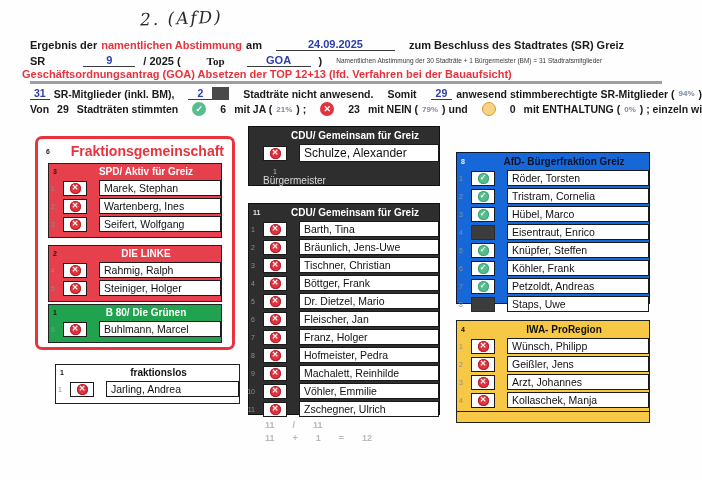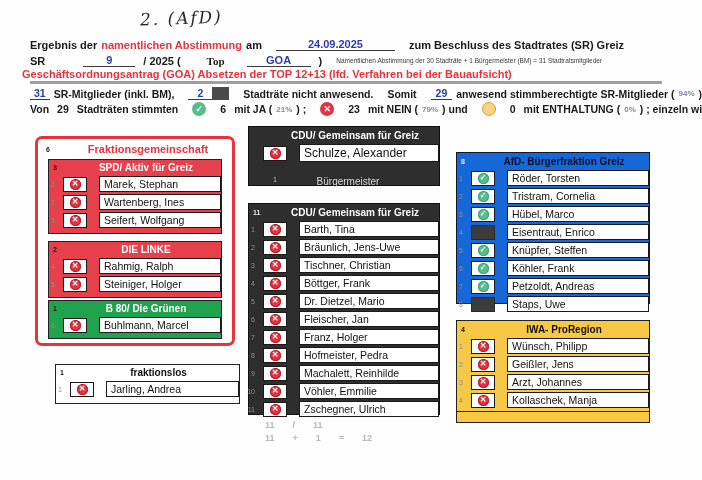--- a/index.html
+++ b/index.html
@@ -41,38 +41,38 @@
   .name-box{background:#fff;border:1px solid #1a1a1a;font-size:10.5px;font-weight:400;color:#111;
             height:14px;line-height:14px;padding:0 4px;margin-left:12px;flex:1;overflow:hidden;}
   .grp-head{display:flex;align-items:center;font-size:10px;font-weight:700;padding:2px 4px 1px 4px;}
   .grp-count{width:22px;font-size:7px;font-weight:700;text-align:left;flex:none;}
   .grp-title{flex:1;text-align:center;}
 
   
   .outer-red{border:3px solid #e8333d;border-radius:7px;background:#fff;box-sizing:border-box;padding:2px 6px;}
   .fg-head{display:flex;align-items:center;padding:2px 2px;}
   .fg-count{width:26px;font-size:7px;font-weight:700;color:#222;}
-  .fg-title{flex:1;text-align:center;color:#e8333d;font-size:11px;font-weight:700;}
+  .fg-title{flex:1;color:#e8333d;font-size:14px;font-weight:700;}
   .sub-box{border:1px solid #222;margin:2px 4px;padding-bottom:3px;box-sizing:border-box;}
   .sub-red{background:#e5404c;}
   .sub-green{background:#21a24f;}
   .sub-box .grp-head{color:#fff;}
   .sub-box .grp-count{color:#2a1212;}
   .white-box{background:#fff;border:1.5px solid #222;box-sizing:border-box;}
   .white-box .grp-head{color:#111;}
   .black-box{background:#2e2e2e;border:1px solid #111;box-sizing:border-box;color:#fff;}
   .black-box .grp-head{color:#fff;}
   .black-box .grp-count{color:#e8e8e8;}
   .black-box .row-no{color:#8a8f96;}
   .blue-box{background:#1668d9;border:1.5px solid #10182b;box-sizing:border-box;}
   .blue-box .grp-head{color:#0b1020;}
   .blue-box .grp-count{color:#f0f4ff;}
   .yellow-box{background:#f6c845;border:1.5px solid #222;box-sizing:border-box;}
   .yellow-box .grp-head{color:#111;}
-  .bm-role{display:flex;align-items:flex-start;color:#d8d8d8;font-size:10px;margin:14px 0 0 14px;}
+  .bm-role{display:flex;align-items:flex-start;color:#d8d8d8;font-size:10px;margin:6px 0 0 14px;flex-direction:column;}
   .bm-no{width:24px;text-align:center;font-size:7px;color:#bdbdbd;}
   .bm-role-label{flex:1;text-align:center;margin-right:30px;}
   .cdu-foot{display:flex;color:#b9b9b9;font-size:9px;font-weight:700;margin:3px 0 0 16px;gap:18px;}
   .iwa-strip{border-top:1.5px solid #222;height:11px;margin-top:3px;}
 </style>
 </head>
 <body>
 
 <div class="page">
 

